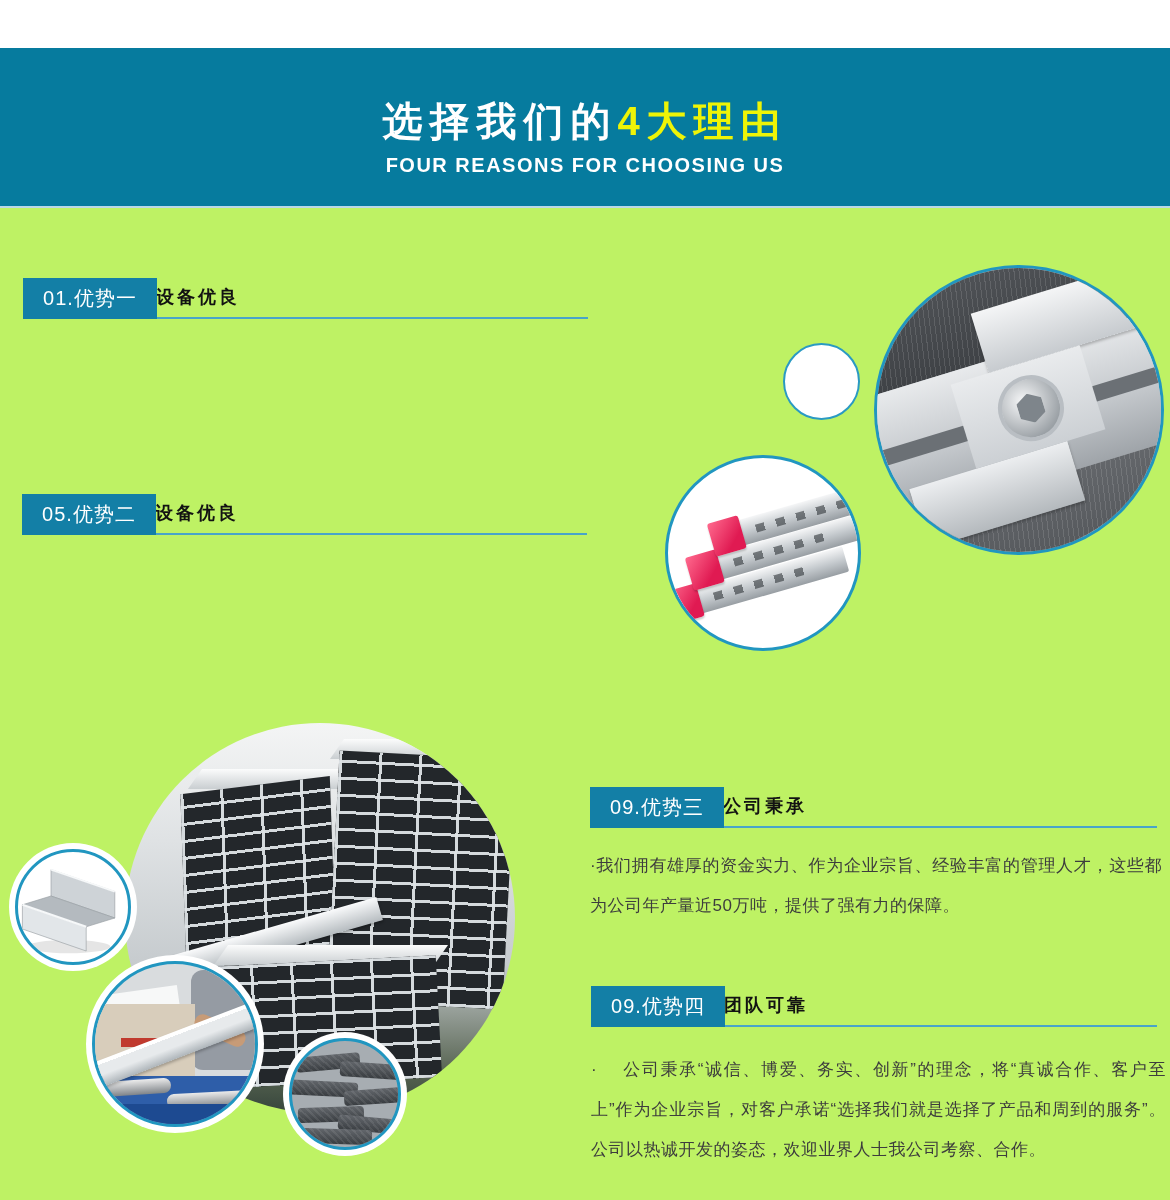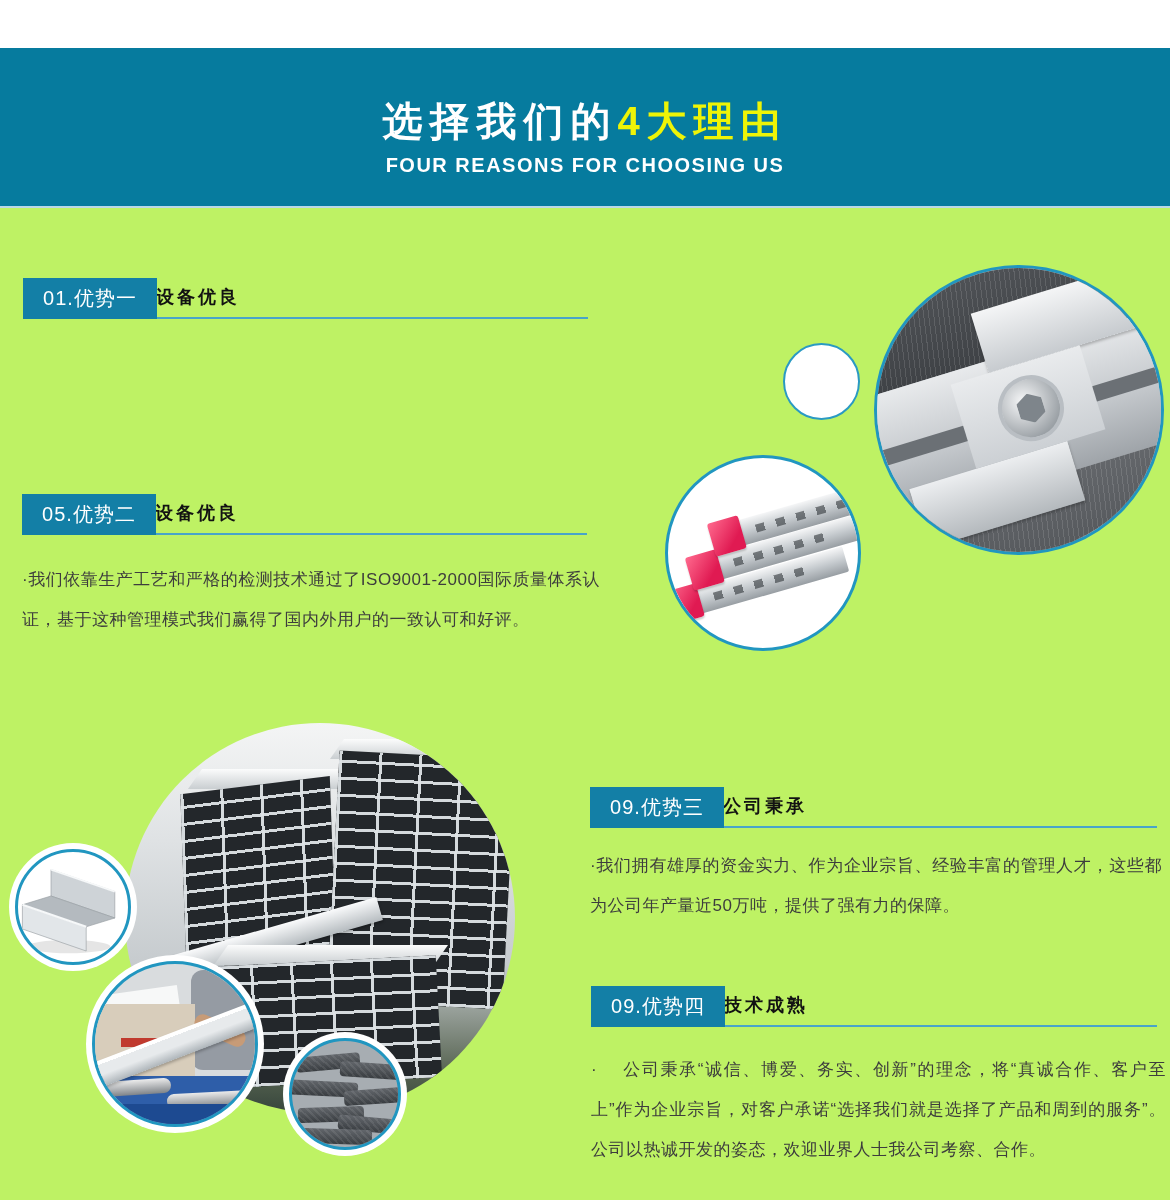--- a/index.html
+++ b/index.html
@@ -116,33 +116,32 @@
     <div class="sec-underline"></div>
     <div class="sec-label">01.优势一</div>
     <div class="sec-title">设备优良</div>
   </div>
 
   <div class="sec-header" style="left:22px;top:446px;width:565px;">
     <div class="sec-underline"></div>
     <div class="sec-label">05.优势二</div>
     <div class="sec-title">设备优良</div>
   </div>
-  <div class="sec-body" style="left:22px;top:512px;width:578px;">·我们依靠生产工艺和严格的检测技术通过了ISO9001-2000国际质量体系认证，基于这种管理模式我们赢得了国内外用户的一致认可和好评。</div>
 
   <div class="sec-header" style="left:590px;top:739px;width:567px;">
     <div class="sec-underline"></div>
     <div class="sec-label">09.优势三</div>
     <div class="sec-title">公司秉承</div>
   </div>
   <div class="sec-body" style="left:590px;top:798px;width:572px;">·我们拥有雄厚的资金实力、作为企业宗旨、经验丰富的管理人才，这些都为公司年产量近50万吨，提供了强有力的保障。</div>
 
   <div class="sec-header" style="left:591px;top:938px;width:566px;">
     <div class="sec-underline"></div>
     <div class="sec-label">09.优势四</div>
-    <div class="sec-title">技术成熟</div>
+    <div class="sec-title">团队可靠</div>
   </div>
   <div class="sec-body" style="left:591px;top:1002px;width:575px;">·　 公司秉承“诚信、博爱、务实、创新”的理念，将“真诚合作、客户至上”作为企业宗旨，对客户承诺“选择我们就是选择了产品和周到的服务”。公司以热诚开发的姿态，欢迎业界人士我公司考察、合作。</div>
 
   <div class="circle ringed clamp-circle">
     <div class="clamp-inner">
       <div class="panel-dark" style="top:0;"></div>
       <div class="rail-band"></div>
       <div class="rail-slot"></div>
       <div class="panel-dark" style="top:330px;height:200px;"></div>
       <div class="clamp-top"></div>

